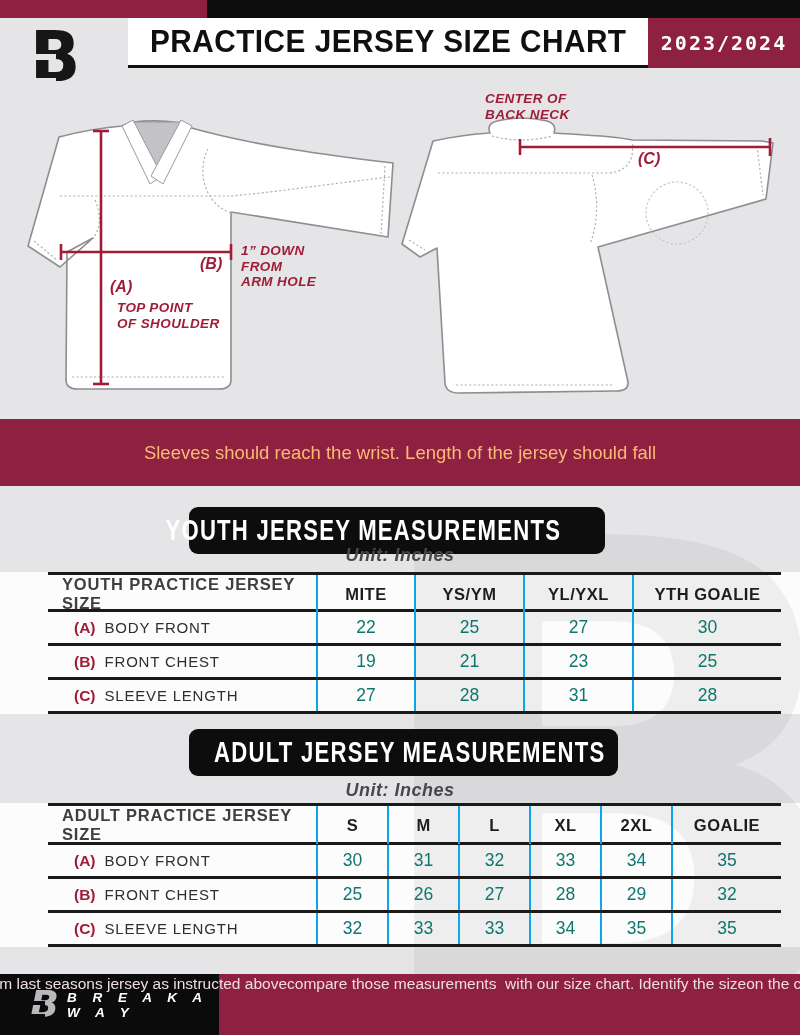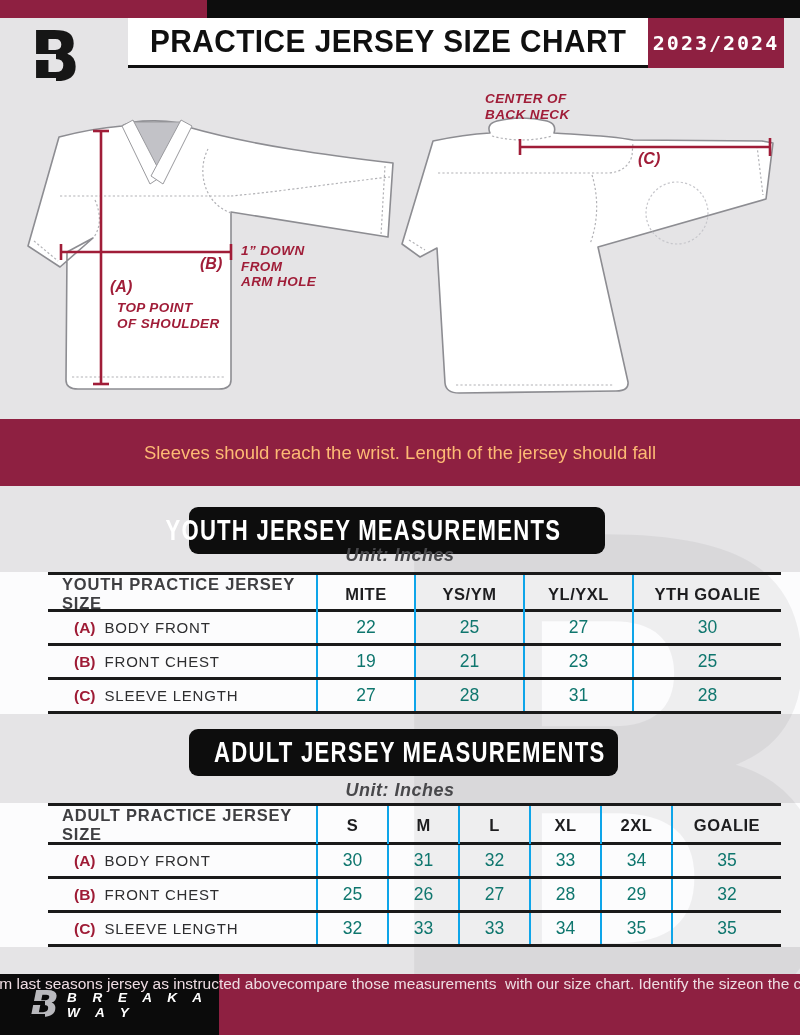--- a/index.html
+++ b/index.html
@@ -16,21 +16,21 @@
   .strip-black  { left:207px; top:0; width:593px; height:18px; background:#0d0d0d; }
   .titlebar {
     left:128px; top:18px; width:520px; height:47px; background:#ffffff;
     border-bottom:3px solid #101010; display:flex; align-items:center; justify-content:center;
   }
   .titlebar span {
     font-size:31px; font-weight:800; color:#101010; letter-spacing:0.5px;
     display:inline-block; transform:scaleX(0.96);
   }
   .seasonbox {
-    left:648px; top:18px; width:136px; height:50px; background:#8e2041;
+    left:648px; top:18px; width:152px; height:50px; background:#8e2041;
     display:flex; align-items:center; justify-content:center;
   }
   .seasonbox span {
     font-family:"DejaVu Sans Mono", monospace; font-weight:bold;
     font-size:20px; letter-spacing:2px; color:#ffffff;
   }
   .logo-b { left:30px; top:22px; width:72px; height:76px; }
   .logo-b .glyph {
     font-family:"DejaVu Sans", sans-serif; font-weight:800; font-size:66px;
     line-height:72px; color:#161616; display:inline-block; transform:scaleY(1.04);

